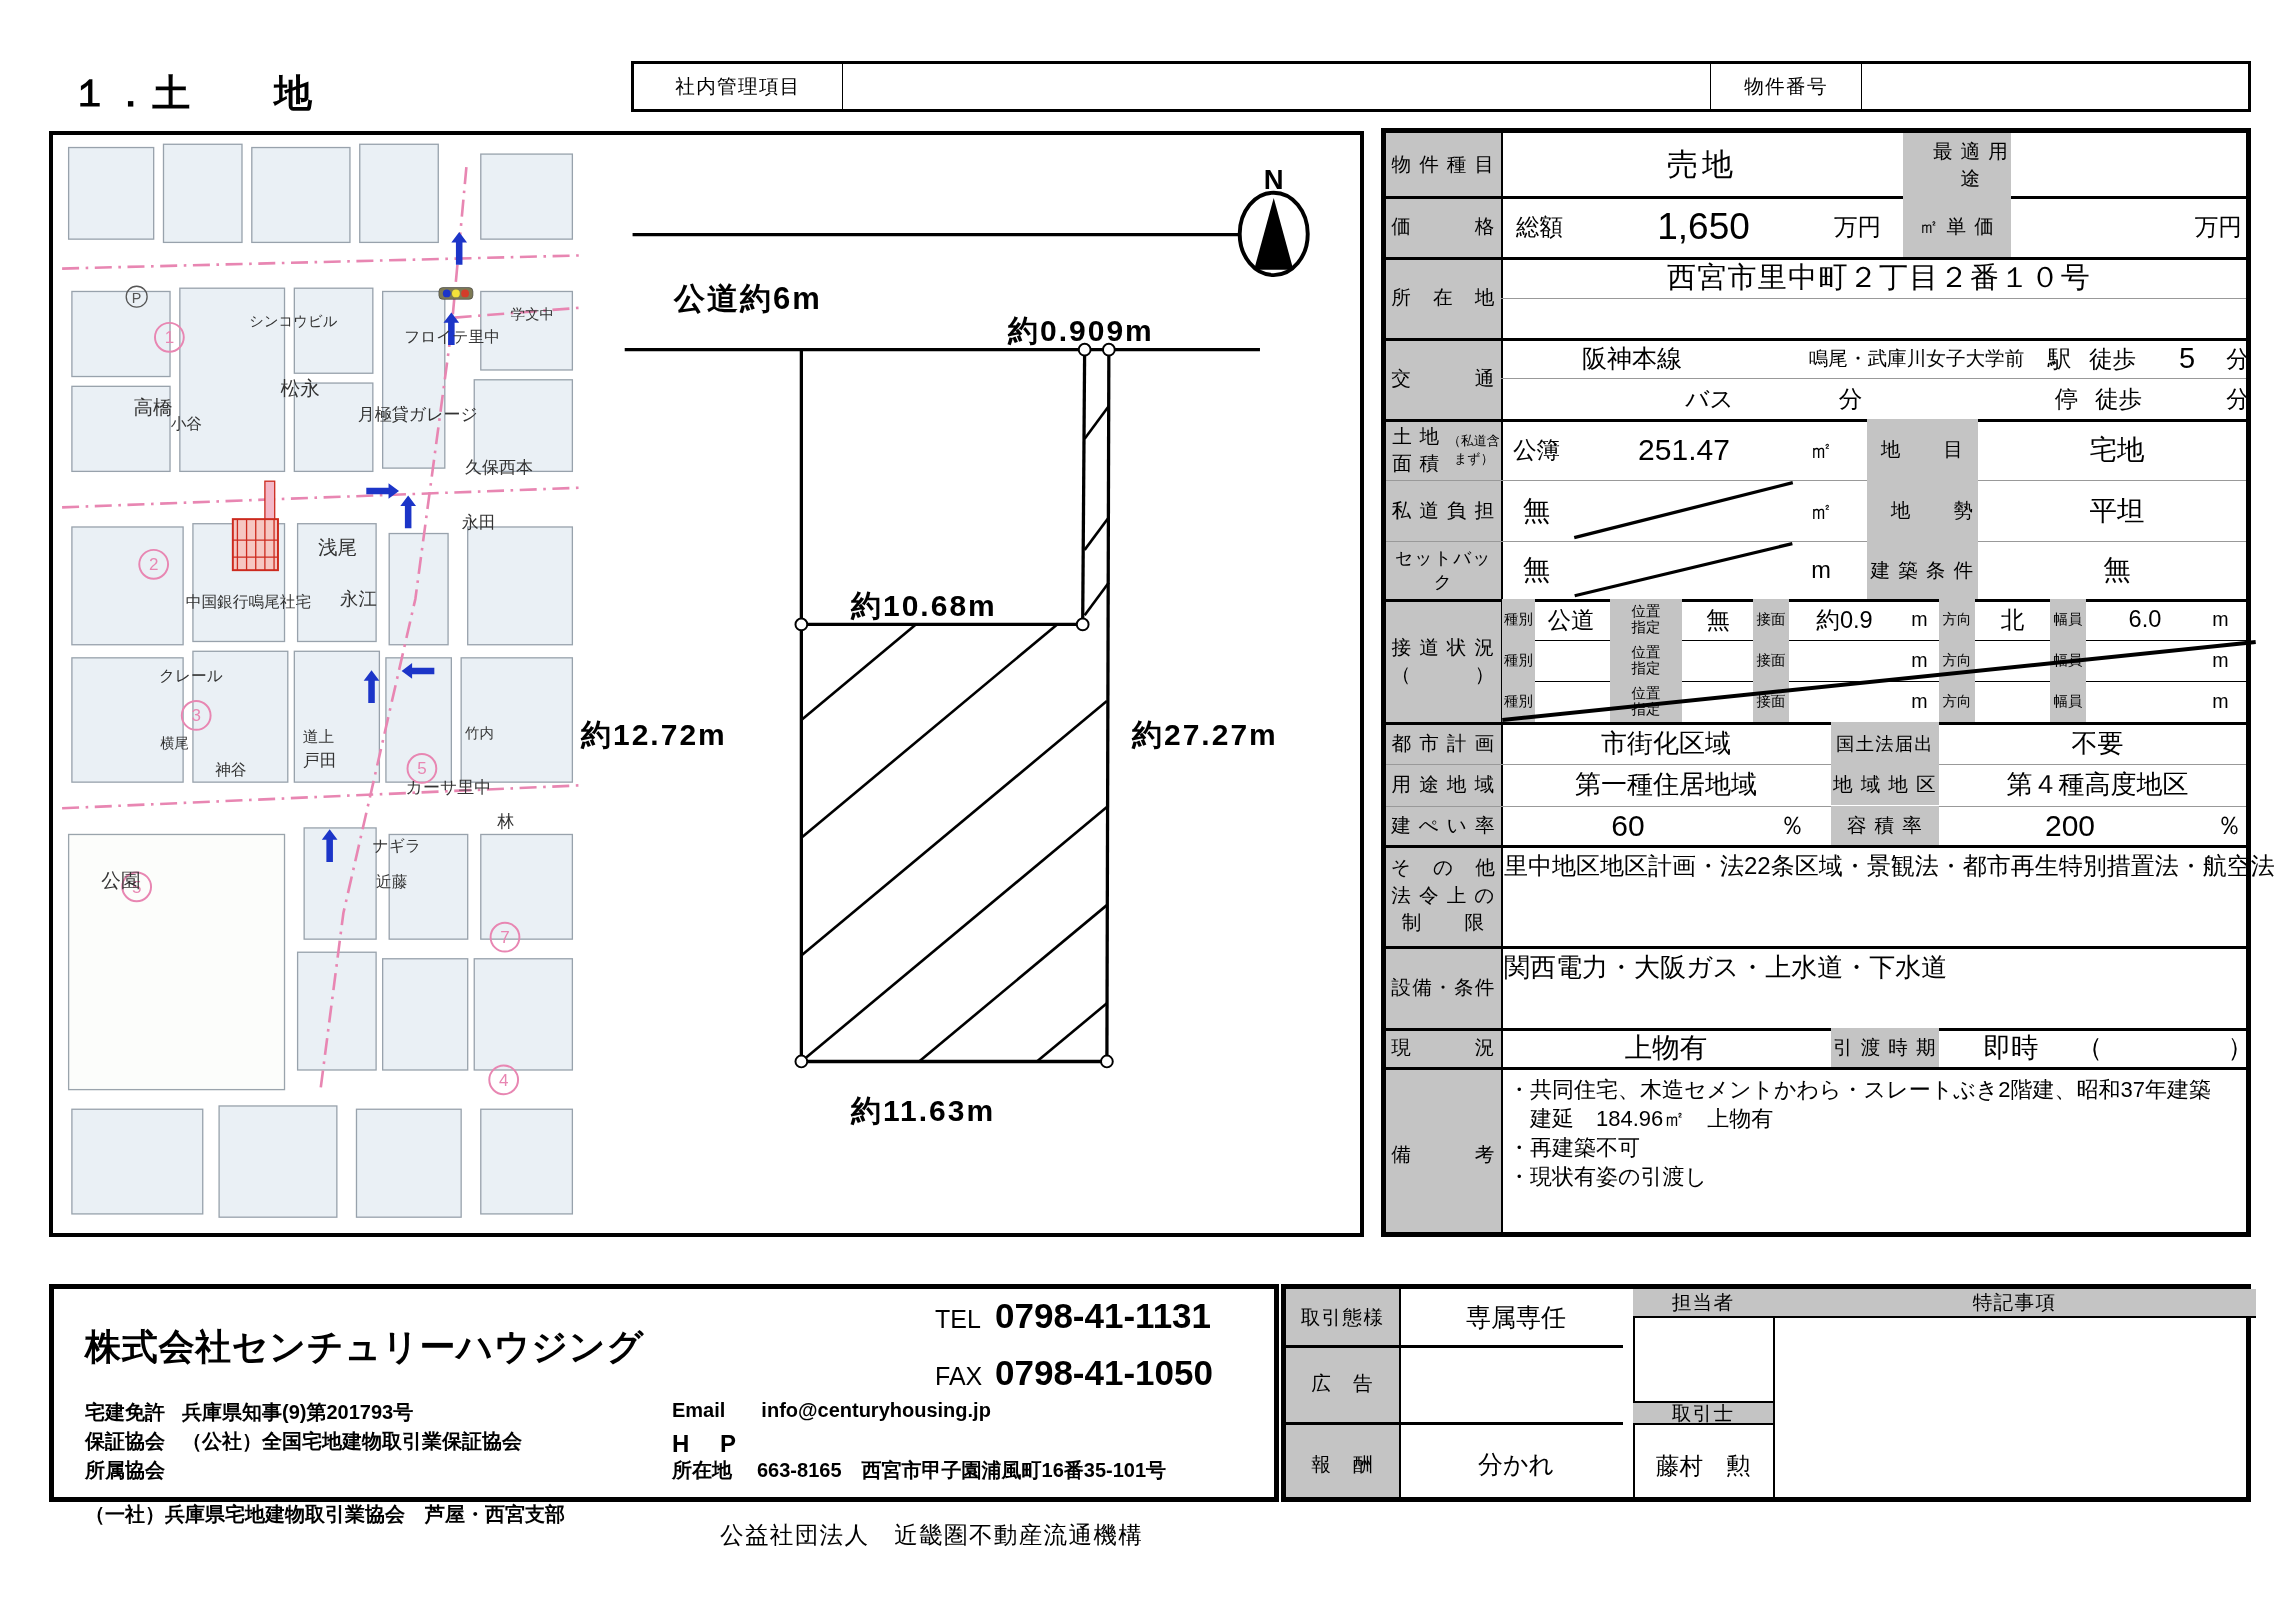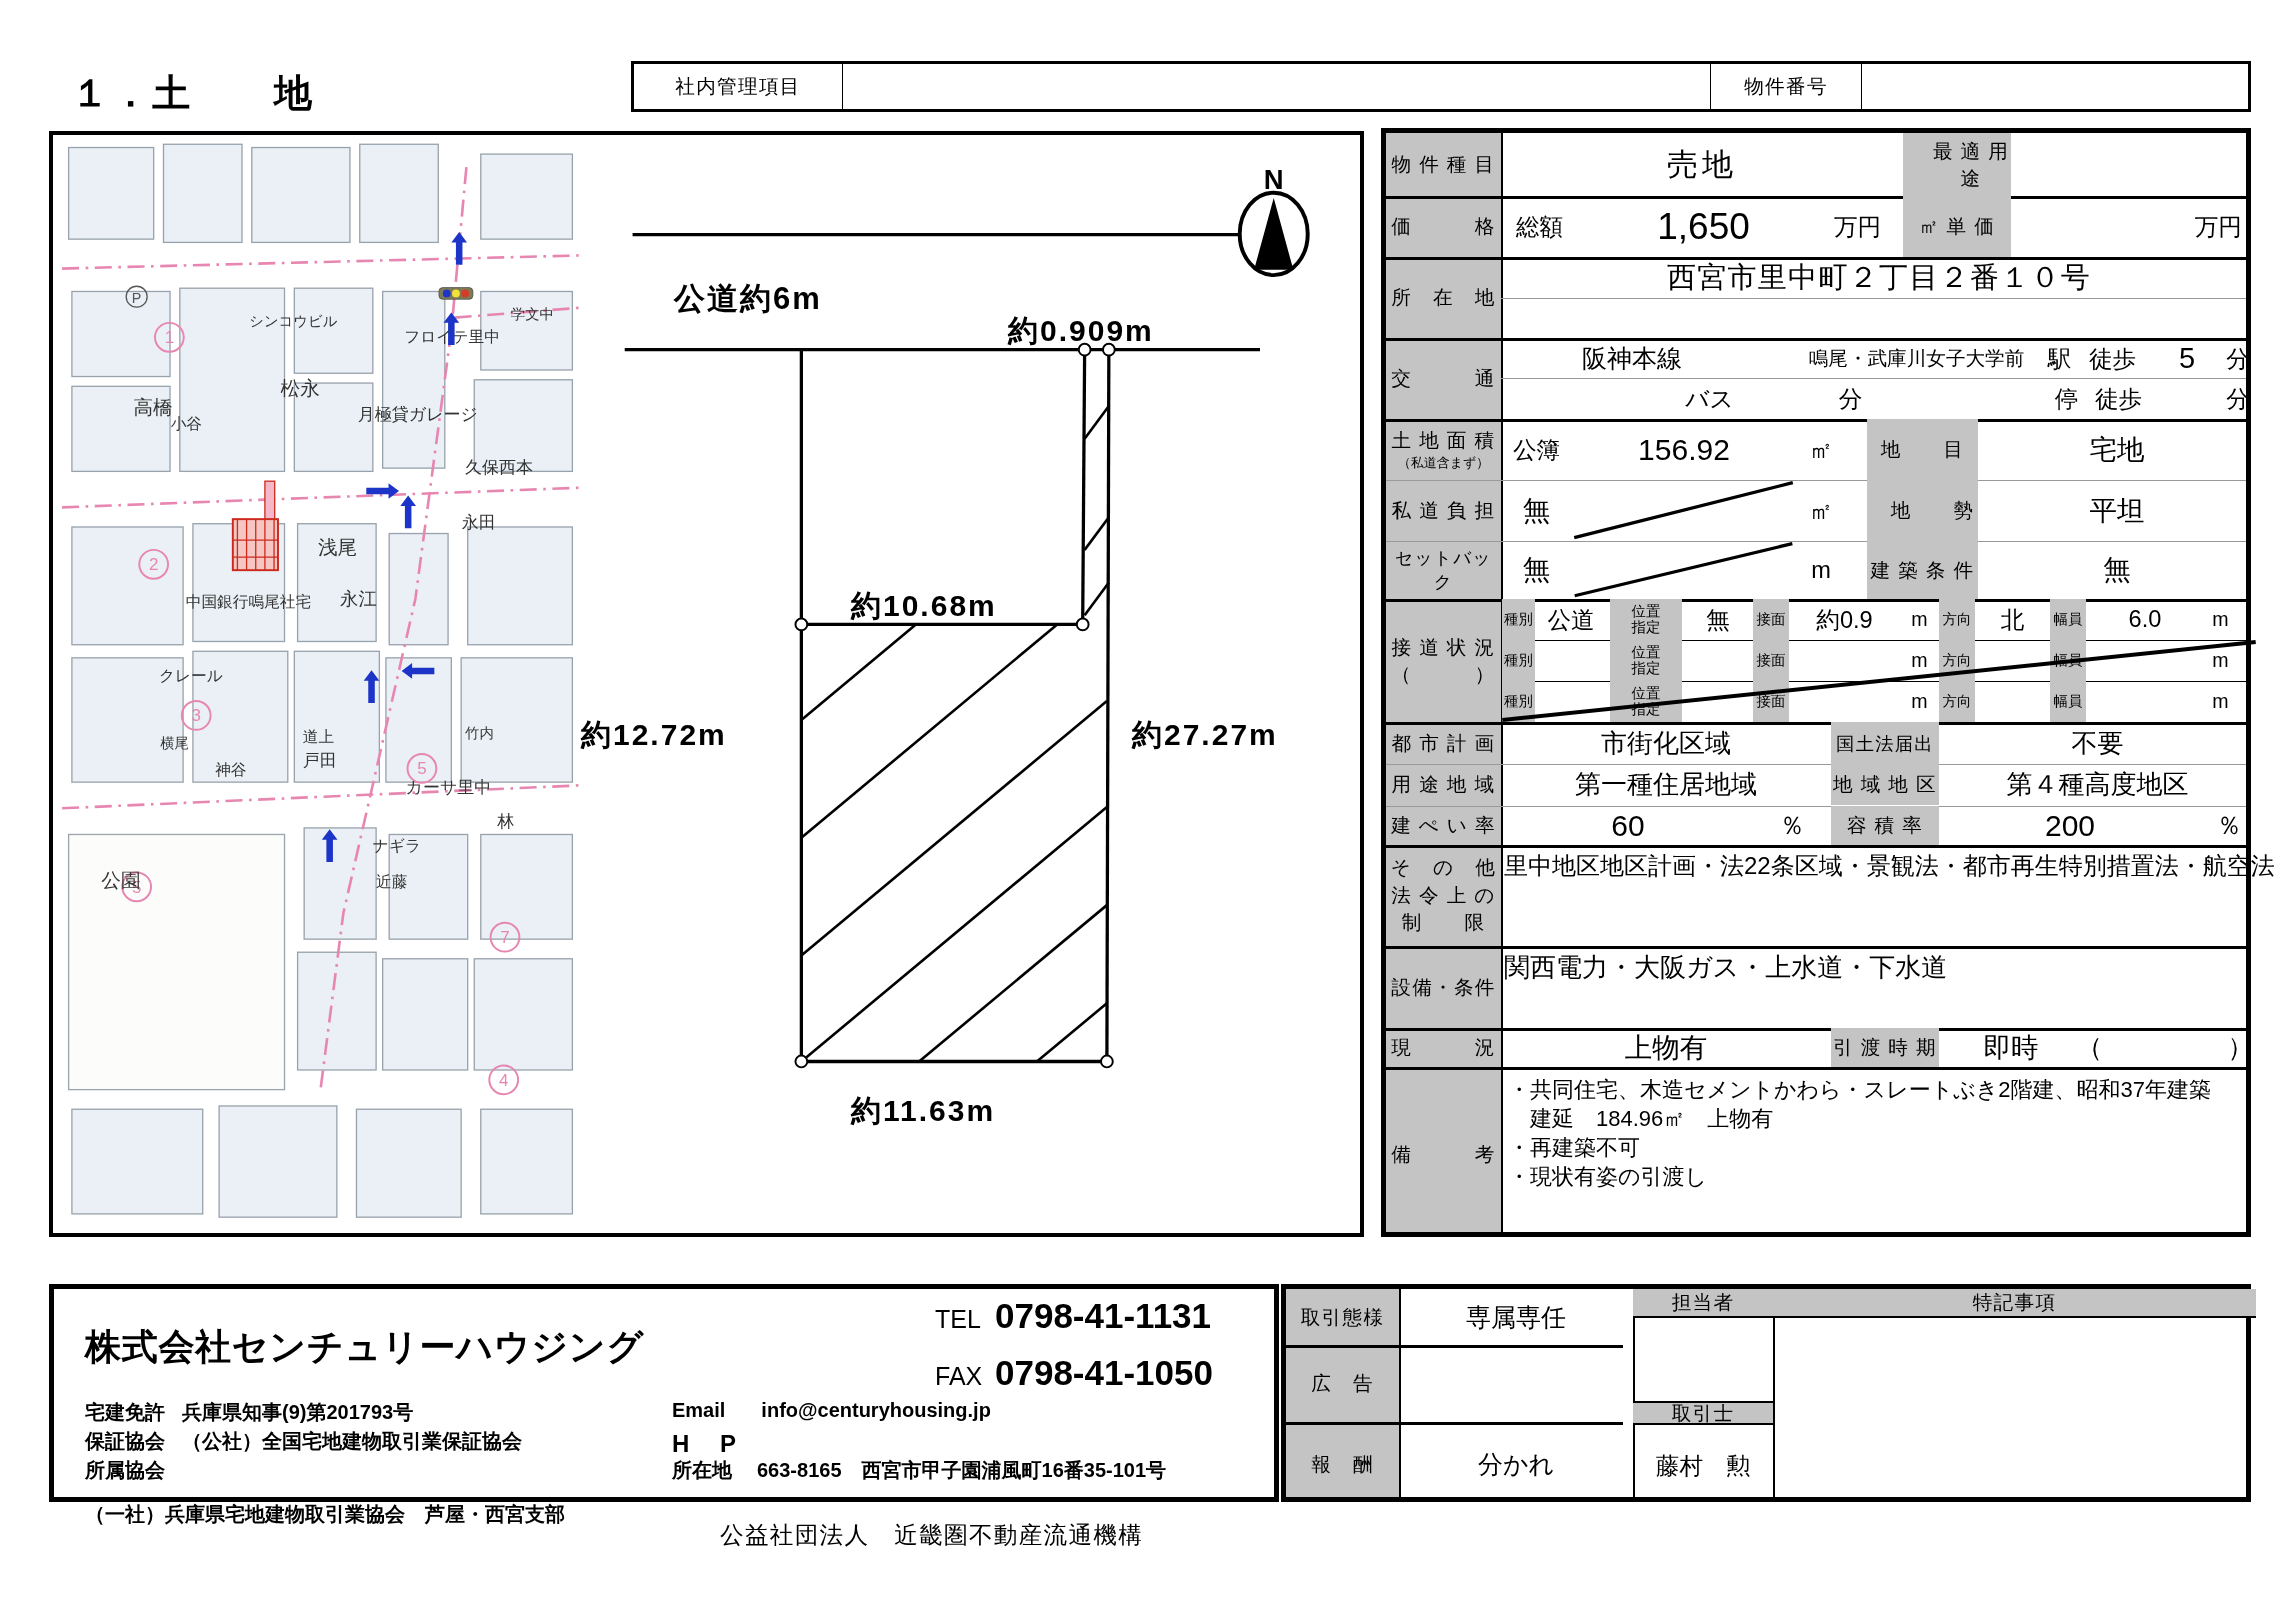--- a/index.html
+++ b/index.html
@@ -248,26 +248,26 @@
   <div class="cell" style="left:654px;top:205px;width:39px;height:41px;font-size:23.6px;">駅</div>
   <div class="cell" style="left:697px;top:205px;width:59px;height:41px;font-size:23.6px;">徒歩</div>
   <div class="cell" style="left:775px;top:205px;width:52px;height:41px;font-size:29px;">5</div>
   <div class="cell" style="left:834px;top:205px;width:36px;height:41px;font-size:23.6px;">分</div>
   <div class="cell" style="left:281px;top:245px;width:85px;height:41px;font-size:23.6px;">バス</div>
   <div class="cell" style="left:445px;top:245px;width:39px;height:41px;font-size:23.6px;">分</div>
   <div class="cell" style="left:661px;top:245px;width:39px;height:41px;font-size:23.6px;">停</div>
   <div class="cell" style="left:703px;top:245px;width:59px;height:41px;font-size:23.6px;">徒歩</div>
   <div class="cell" style="left:834px;top:245px;width:36px;height:41px;font-size:23.6px;">分</div>
 
-  <div class="cell" style="left:0;top:286px;width:115px;height:61px;flex-direction:column;">
+  <div class="cell" style="left:0;top:286px;width:115px;height:61px;flex-direction:row;font-family:Liberation Serif, serif;">
     <span class="lbl">土 地 面 積</span>
     <span style="font-size:13px;">（私道含まず）</span>
   </div>
   <div class="cell" style="left:121px;top:286px;width:59px;height:61px;font-size:23.6px;">公簿</div>
-  <div class="cell" style="left:203px;top:286px;width:190px;height:61px;font-size:30px;">156.92</div>
+  <div class="cell" style="left:203px;top:286px;width:190px;height:61px;font-size:30px;">251.47</div>
   <div class="cell" style="left:412px;top:286px;width:46px;height:61px;font-size:23.6px;">㎡</div>
   <div class="cell lbl gray" style="left:481px;top:286px;width:111px;height:61px;">地　　目</div>
   <div class="cell" style="left:592px;top:286px;width:278px;height:61px;font-size:27.5px;">宅地</div>
 
   <div class="cell lbl" style="left:0;top:347px;width:115px;height:61px;">私 道 負 担</div>
   <div class="cell" style="left:121px;top:347px;width:59px;height:61px;font-size:27.5px;">無</div>
   <svg class="abs" style="left:183px;top:347px;" width="229" height="61" viewBox="0 0 350 93">
       <line x1="8" y1="88" x2="342" y2="4" stroke="#000" stroke-width="5"></line>
     </svg>
   <div class="cell" style="left:412px;top:347px;width:46px;height:61px;font-size:23.6px;">㎡</div>

